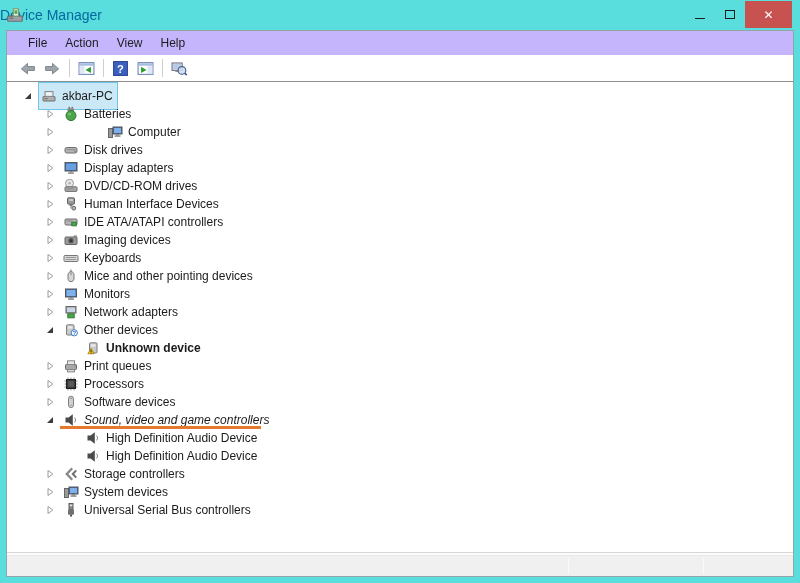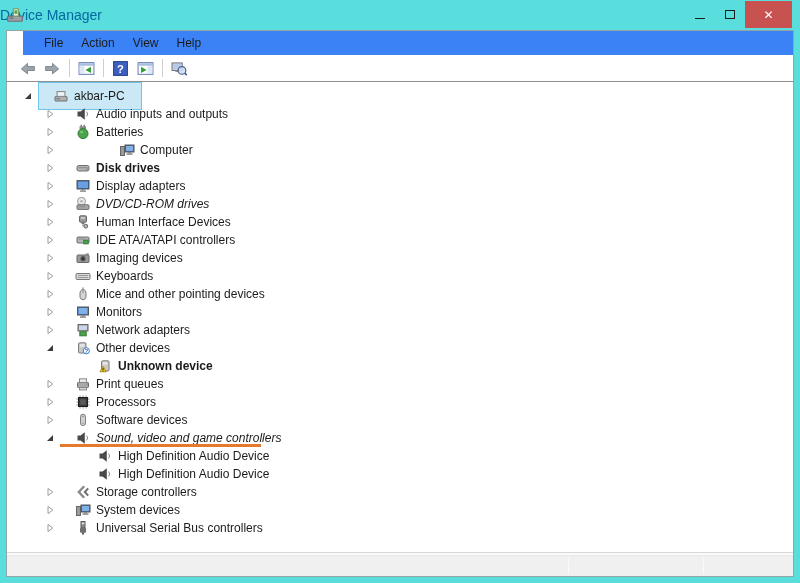--- a/index.html
+++ b/index.html
@@ -16,31 +16,31 @@
   .title-text{position:absolute;left:0;right:0;font-size:14px;color:#0369a1;pointer-events:none;}
   .controls{position:absolute;right:8px;top:1px;height:27px;display:flex;z-index:3;}
   .ctrl{width:30px;height:27px;display:flex;align-items:center;justify-content:center;cursor:default;}
   .ctrl.close{width:47px;background:var(--close);}
   .glyph-min{width:10px;height:0;border-bottom:1px solid #1c1c1c;margin-top:8px;}
   .glyph-max{width:10px;height:9px;border:1px solid #1c1c1c;background:transparent;}
   .glyph-x{color:#fff;font-size:12px;line-height:1;}
   
   .frame{position:absolute;left:6px;right:6px;top:30px;bottom:6px;background:#fff;
          border:1px solid #94a5a5;display:flex;flex-direction:column;overflow:hidden;}
-  .menubar{height:24px;display:flex;align-items:center;padding-left:12px;background:#3b82f6;flex:0 0 auto;margin-left:16px;}
+  .menubar{height:24px;display:flex;align-items:center;padding-left:12px;background:#c4b5fd;flex:0 0 auto;}
   .menu-item{font-size:12px;color:#1c1c1c;padding:4px 9px;}
   .toolbar{height:27px;display:flex;align-items:center;padding-left:8px;background:#fff;
            border-bottom:1px solid #8f8f8f;box-shadow:0 1px 0 #dcdcdc;flex:0 0 auto;}
   .tb-btn{width:25px;height:23px;display:flex;align-items:center;justify-content:center;}
   .tb-sep{width:1px;height:18px;background:#cfcfcf;margin:0 4px;flex:0 0 auto;}
   
   .tree{flex:1 1 auto;background:#fff;padding-top:5px;position:relative;overflow:hidden;}
   .row{height:18px;display:flex;align-items:center;position:relative;white-space:nowrap;}
   .exp{width:16px;height:18px;display:flex;align-items:center;flex:0 0 auto;}
-  .item-box{display:flex;align-items:center;height:26px;padding:0 14px;}
+  .item-box{display:flex;align-items:center;height:26px;padding:0 2px;}
   .item-box.selected{background:var(--sel-bg);outline:1px solid var(--sel-border);}
   .icon{display:flex;flex:0 0 auto;}
   .label{font-size:12px;color:#1b1b1b;margin-left:5px;padding-right:2px;}
   .underline{position:absolute;left:53px;width:201px;height:3px;bottom:0;background:var(--underline);}
   
   .gapstrip{height:3px;background:#fbfbfb;border-top:1px solid #d7d7d7;flex:0 0 auto;}
   .statusbar{height:21px;background:#f0f0f0;border-top:1px solid #e9e9e9;position:relative;flex:0 0 auto;}
   .sb-sep{position:absolute;top:2px;bottom:2px;width:1px;background:#d9d9d9;border-right:1px solid #fafafa;}
   .sb-sep.s1{left:561px;} .sb-sep.s2{left:696px;}
 </style>
@@ -158,36 +158,20 @@
         </div>
         <div class="row" style="padding-left: 38px;">
           <span class="exp">
             <svg width="10" height="10" viewBox="0 0 10 10">
               <polygon points="3,1.5 7.8,5 3,8.5" fill="#ffffff" stroke="#9c9c9c"></polygon>
             </svg>
           </span>
           <span class="item-box">
             <span class="icon">
               <svg width="16" height="16" viewBox="0 0 16 16">
-                <path d="M2.5 5.6h3l4.3-3.4v11.6L5.5 10.4h-3z" fill="#4a4a4a"></path>
-                <path d="M11.6 5.6a3.6 3.6 0 0 1 0 4.8" stroke="#8a8a8a" fill="none"></path>
-              </svg>
-            </span>
-            <span class="label">Audio inputs and outputs</span>
-          </span>
-        </div>
-        <div class="row" style="padding-left: 38px;">
-          <span class="exp">
-            <svg width="10" height="10" viewBox="0 0 10 10">
-              <polygon points="3,1.5 7.8,5 3,8.5" fill="#ffffff" stroke="#9c9c9c"></polygon>
-            </svg>
-          </span>
-          <span class="item-box">
-            <span class="icon">
-              <svg width="16" height="16" viewBox="0 0 16 16">
                 <rect x="4.5" y="2.2" width="6.5" height="3" rx="0.5" fill="#8a8a8a"></rect>
                 <rect x="5.6" y="0.8" width="1.2" height="1.6" fill="#5a5a5a"></rect>
                 <rect x="8.6" y="0.8" width="1.2" height="1.6" fill="#5a5a5a"></rect>
                 <circle cx="8" cy="9.6" r="5" fill="#4da44d" stroke="#2e7d32"></circle>
                 <ellipse cx="6.6" cy="8.2" rx="1.6" ry="1.1" fill="#7fc77f"></ellipse>
               </svg>
             </span>
             <span class="label">Batteries</span>
           </span>
         </div>
@@ -203,21 +187,21 @@
                 <rect x="1.5" y="4.5" width="4" height="9" fill="#9a9a9a" stroke="#666"></rect>
                 <rect x="6" y="3" width="9" height="7" fill="#3f6fb5" stroke="#555"></rect>
                 <rect x="7" y="4" width="7" height="5" fill="#7fb0e8"></rect>
                 <rect x="9" y="10" width="3" height="1.4" fill="#888"></rect>
                 <rect x="7.5" y="11.4" width="6" height="1.3" fill="#777"></rect>
               </svg>
             </span>
             <span class="label">Computer</span>
           </span>
         </div>
-        <div class="row" style="padding-left: 38px; font-weight: bold;">
+        <div class="row" style="padding-left: 38px;">
           <span class="exp">
             <svg width="10" height="10" viewBox="0 0 10 10">
               <polygon points="3,1.5 7.8,5 3,8.5" fill="#ffffff" stroke="#9c9c9c"></polygon>
             </svg>
           </span>
           <span class="item-box">
             <span class="icon">
               <svg width="16" height="16" viewBox="0 0 16 16">
                 <rect x="2" y="5.5" width="12" height="5.5" rx="1.8" fill="#b5b5b5" stroke="#6e6e6e"></rect>
                 <rect x="3.5" y="7.2" width="9" height="1" fill="#8a8a8a"></rect>
@@ -238,21 +222,21 @@
               <svg width="16" height="16" viewBox="0 0 16 16">
                 <rect x="2" y="2.5" width="12" height="8.5" fill="#2f5fa8" stroke="#5a5a5a"></rect>
                 <rect x="3" y="3.5" width="10" height="6.5" fill="#6aa0e0"></rect>
                 <rect x="6.5" y="11" width="3" height="1.5" fill="#8a8a8a"></rect>
                 <rect x="5" y="12.5" width="6" height="1.2" fill="#777"></rect>
               </svg>
             </span>
             <span class="label">Display adapters</span>
           </span>
         </div>
-        <div class="row" style="padding-left: 38px; font-style: italic;">
+        <div class="row" style="padding-left: 38px;">
           <span class="exp">
             <svg width="10" height="10" viewBox="0 0 10 10">
               <polygon points="3,1.5 7.8,5 3,8.5" fill="#ffffff" stroke="#9c9c9c"></polygon>
             </svg>
           </span>
           <span class="item-box">
             <span class="icon">
               <svg width="16" height="16" viewBox="0 0 16 16">
                 <circle cx="6.5" cy="5.3" r="4" fill="#e8e8e8" stroke="#9a9a9a"></circle>
                 <circle cx="6.5" cy="5.3" r="1.2" fill="#b0b0b0"></circle>

